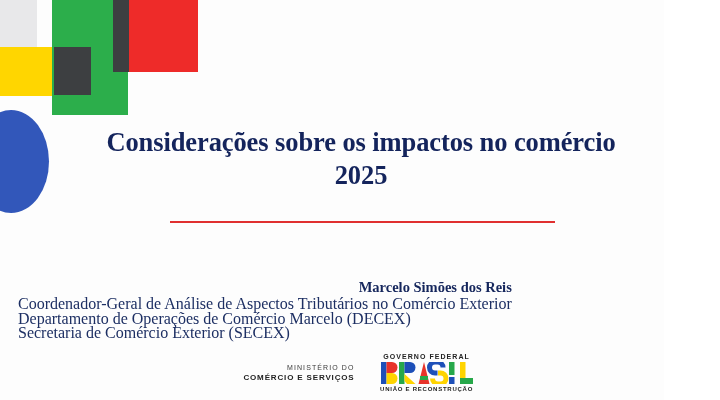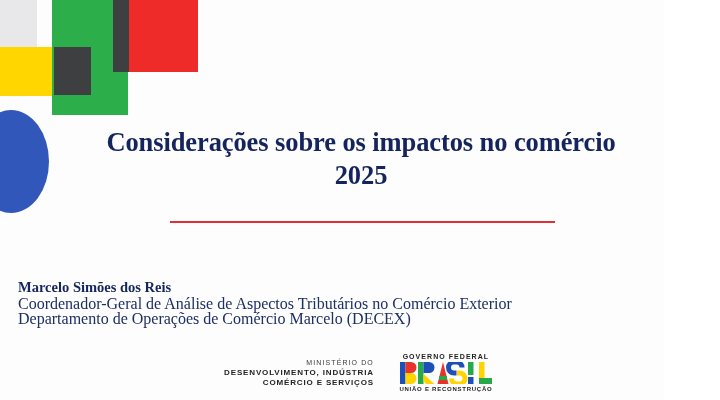--- a/index.html
+++ b/index.html
@@ -91,20 +91,21 @@
     top: 278px;
     color: #1b2a5e;
   }
   .author-name {
     font-family: "Liberation Serif", serif;
     font-weight: bold;
     font-size: 14.5px;
     line-height: 18px;
     color: #15265c;
     margin: 0 0 1px 0;
+    text-align: right;
   }
   .author-line {
     font-family: "Liberation Serif", serif;
     font-size: 16px;
     line-height: 14.5px;
     color: #1d2f63;
     margin: 0;
   }
 
   
@@ -181,27 +182,27 @@
   <div class="title-block">
     <div class="title-text">Considerações sobre os impactos no comércio</div>
     <div class="title-text">2025</div>
   </div>
   <div class="title-rule"></div>
 
   <div class="author-block">
     <div class="author-name">Marcelo Simões dos Reis</div>
     <div class="author-line">Coordenador-Geral de Análise de Aspectos Tributários no Comércio Exterior</div>
     <div class="author-line">Departamento de Operações de Comércio Marcelo (DECEX)</div>
+    <div class="author-line">Secretaria de Comércio Exterior (SECEX)</div>
   </div>
 
   <div class="footer">
 
     <div class="ministry-logo">
       <div class="ministry-line-1">MINISTÉRIO DO</div>
-      <div class="ministry-line-2">DESENVOLVIMENTO, INDÚSTRIA</div>
       <div class="ministry-line-3">COMÉRCIO E SERVIÇOS</div>
     </div>
 
     <div class="brasil-logo">
       <div class="gov-federal">GOVERNO FEDERAL</div>
 
       <svg class="brasil-mark" width="92" height="22" viewBox="0 0 184 44" aria-hidden="true">
 
         <rect x="0" y="0" width="11" height="44" fill="#1d4fb8"></rect>
         <path d="M11 0 H22 A11 11 0 0 1 22 22 H11 Z" fill="#e8332a"></path>

